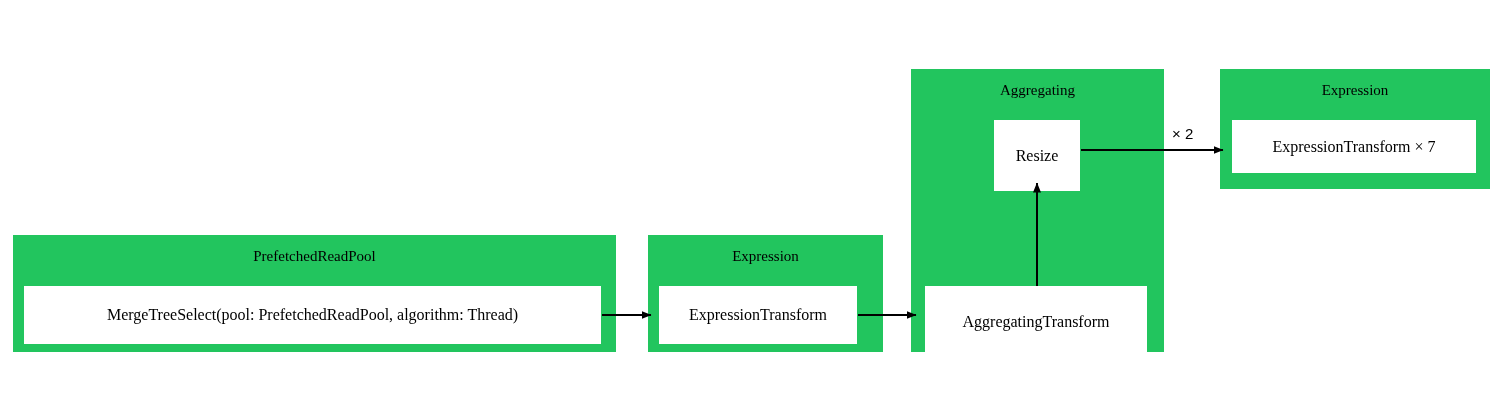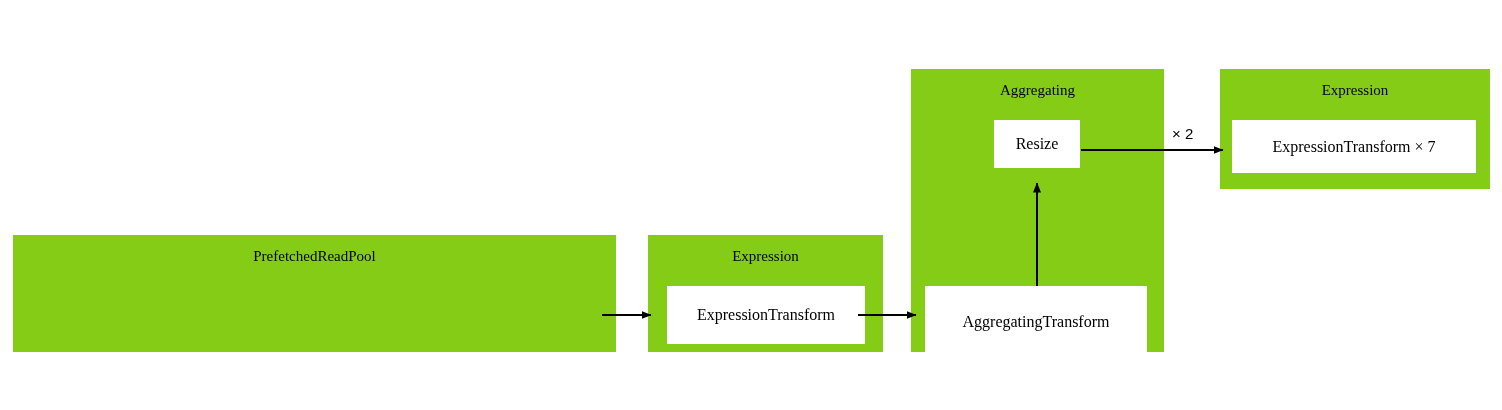--- a/index.html
+++ b/index.html
@@ -11,21 +11,21 @@
   #canvas {
     position: relative;
     width: 1502px;
     height: 410px;
     background: #ffffff;
     font-family: "Liberation Serif", "DejaVu Serif", serif;
     overflow: hidden;
   }
   .cluster {
     position: absolute;
-    background: #84cc16;
+    background: #22c55e;
     box-sizing: border-box;
   }
   .cluster-title {
     position: absolute;
     left: 0;
     right: 0;
     text-align: center;
     font-family: "Liberation Serif", "DejaVu Serif", serif;
     font-size: 15px;
     color: #000000;
@@ -72,32 +72,35 @@
   }
 </style>
 </head>
 <body>
 
 <div id="canvas">
 
   <div class="cluster" style="left:13px; top:235px; width:603px; height:117px;">
     <div class="cluster-title" style="top:14px;">PrefetchedReadPool</div>
   </div>
+  <div class="node pad-left" style="left:24px; top:286px; width:577px; height:58px;">
+    <span class="node-label">MergeTreeSelect(pool: PrefetchedReadPool, algorithm: Thread)</span>
+  </div>
 
   <div class="cluster" style="left:648px; top:235px; width:235px; height:117px;">
     <div class="cluster-title" style="top:14px;">Expression</div>
   </div>
-  <div class="node" style="left:659px; top:286px; width:198px; height:58px;margin-left:8px;">
+  <div class="node" style="left:659px; top:286px; width:198px; height:58px;">
     <span class="node-label">ExpressionTransform</span>
   </div>
 
   <div class="cluster" style="left:911px; top:69px; width:253px; height:283px;">
     <div class="cluster-title" style="top:14px;">Aggregating</div>
   </div>
-  <div class="node" style="left:994px; top:120px; width:86px; height:48px;">
+  <div class="node" style="left:994px; top:120px; width:86px; height:71px;">
     <span class="node-label">Resize</span>
   </div>
   <div class="node" style="left:925px; top:286px; width:222px; height:72px;">
     <span class="node-label">AggregatingTransform</span>
   </div>
 
   <div class="cluster" style="left:1220px; top:69px; width:270px; height:120px;">
     <div class="cluster-title" style="top:14px;">Expression</div>
   </div>
   <div class="node" style="left:1232px; top:120px; width:244px; height:53px;">

